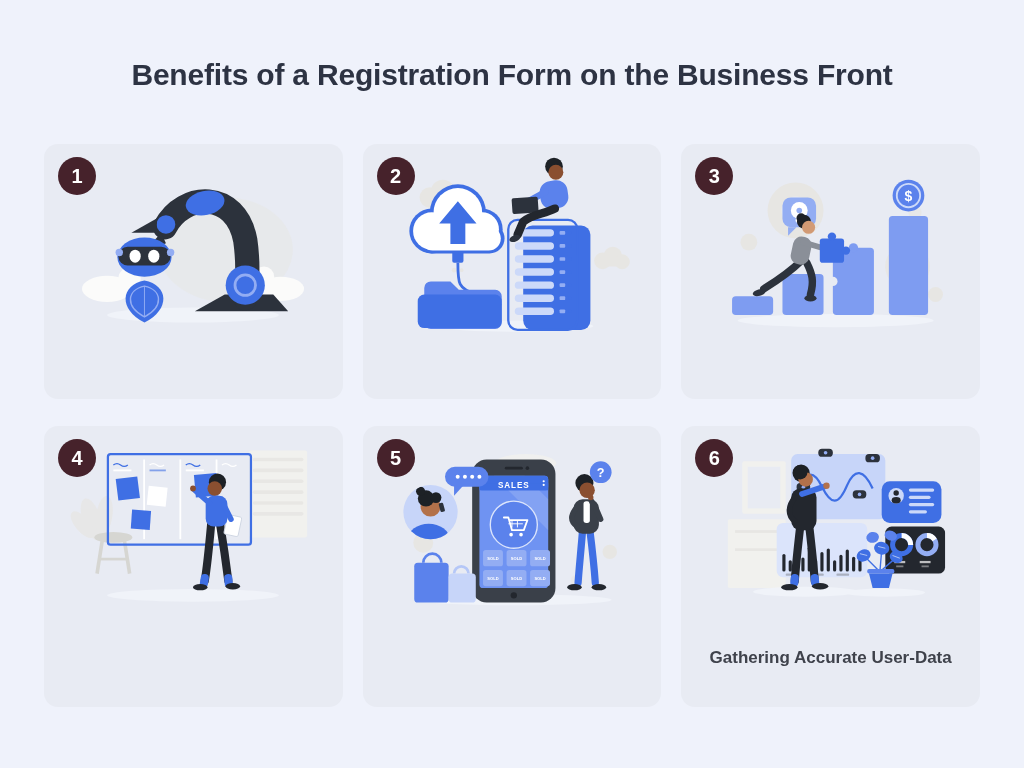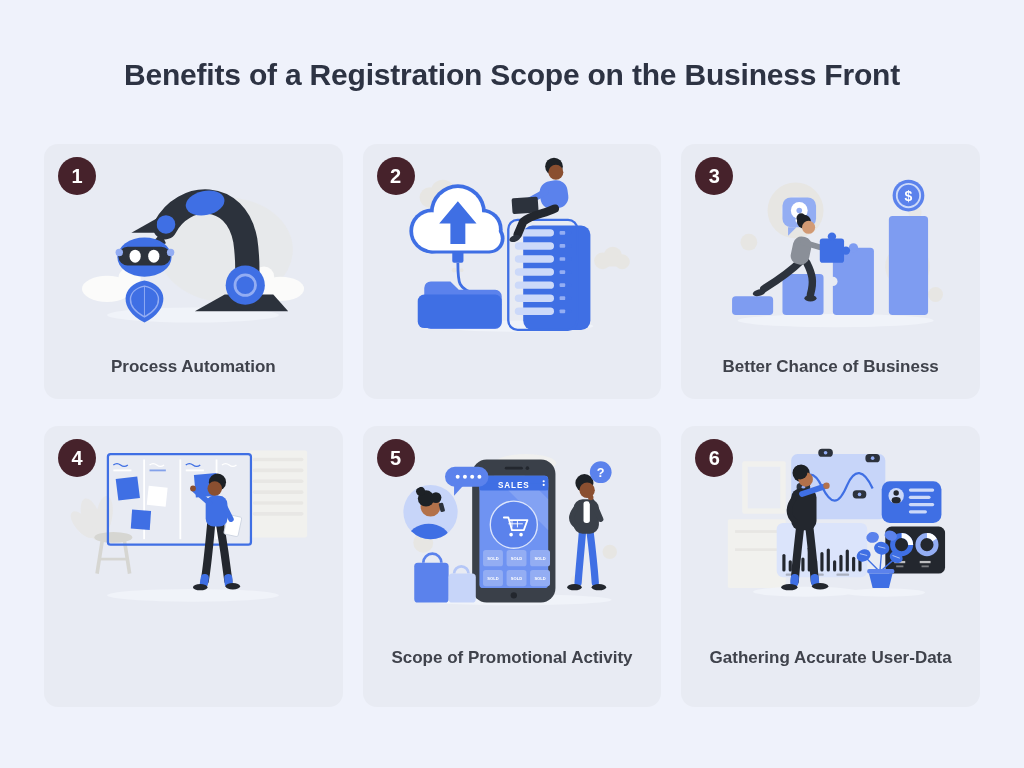--- a/index.html
+++ b/index.html
@@ -71,21 +71,21 @@
   .s-dark{stroke:var(--dark);fill:none} .s-darker{stroke:var(--darker);fill:none}
   .s-phone{stroke:var(--phone);fill:none} .s-suit{stroke:var(--suit);fill:none}
   .s-white{stroke:#fff;fill:none} .s-stool{stroke:var(--stool);fill:none}
   .rnd{stroke-linecap:round;stroke-linejoin:round}
   svg text{font-family:"Liberation Sans", sans-serif;font-weight:bold;fill:#fff;}
 </style>
 </head>
 <body>
 
 <main>
-  <h1 class="page-title">Benefits of a Registration Scope on the Business Front</h1>
+  <h1 class="page-title">Benefits of a Registration Form on the Business Front</h1>
 
   <div class="grid">
 
     <section class="card">
       <div class="badge">1</div>
       <div class="illo">
         <svg viewBox="0 0 300 190">
           <ellipse cx="185" cy="100" rx="72" ry="56" class="f-gray" opacity=".45"></ellipse>
           <g>
             <ellipse cx="58" cy="142" rx="27" ry="14" fill="#fbfbfa"></ellipse>
@@ -112,21 +112,20 @@
             <circle cx="71" cy="103" r="4" class="f-peri"></circle>
             <circle cx="126" cy="103" r="4" class="f-peri"></circle>
           </g>
           <g>
             <path d="M98,133 C124,138 126,164 98,178 C70,164 72,138 98,133 Z" class="f-blue"></path>
             <path d="M98,139 C117,143 119,161 98,172 C77,161 79,143 98,139 Z" class="s-peri" stroke-width="1.5"></path>
             <line x1="98" y1="139" x2="98" y2="172" class="s-peri" stroke-width="1"></line>
           </g>
         </svg>
       </div>
-      <p class="caption">Process Automation</p>
     </section>
 
     <section class="card">
       <div class="badge">2</div>
       <div class="illo">
         <svg viewBox="0 0 300 190">
           <g class="f-gray">
             <circle cx="62" cy="44" r="11"></circle>
               <circle cx="76" cy="38" r="13"></circle>
               <circle cx="89" cy="45" r="10"></circle>
@@ -251,21 +250,20 @@
             <path d="M120,92 L140,98" class="s-suit rnd" stroke-width="6"></path>
             <circle cx="142" cy="99" r="3" class="f-skin3"></circle>
             <g>
               <rect x="138" y="88" width="26" height="26" rx="3" class="f-blue"></rect>
               <circle cx="151" cy="86" r="4.5" class="f-blue"></circle>
               <circle cx="166" cy="101" r="4.5" class="f-blue"></circle>
             </g>
           </g>
         </svg>
       </div>
-      <p class="caption">Better Chance of Business</p>
     </section>
 
     <section class="card row2">
       <div class="badge">4</div>
       <div class="illo">
         <svg viewBox="0 0 300 190">
           <g>
             <rect x="212" y="16" width="64" height="96" rx="2" class="f-lgray"></rect>
             <g class="f-gray" opacity=".9">
               <rect x="216" y="24" width="56" height="4" rx="2"></rect>
@@ -413,21 +411,20 @@
             <text x="248" y="45" text-anchor="middle" font-size="14">?</text>
           </g>
           <g>
             <path d="M52,140 a10,10 0 0 1 20,0" class="s-blue2" stroke-width="3"></path>
             <rect x="42" y="140" width="38" height="44" rx="4" class="f-blue2"></rect>
             <path d="M86,152 a8,8 0 0 1 16,0" stroke="#b5c7f7" stroke-width="3" fill="none"></path>
             <rect x="80" y="152" width="30" height="32" rx="4" fill="var(--panel)"></rect>
           </g>
         </svg>
       </div>
-      <p class="caption">Scope of Promotional Activity</p>
     </section>
 
     <section class="card row2">
       <div class="badge">6</div>
       <div class="illo">
         <svg viewBox="0 0 300 190">
           <g>
             <rect x="36" y="92" width="64" height="76" rx="2" class="f-lgray"></rect>
             <rect x="44" y="104" width="48" height="3" class="f-gray"></rect>
             <rect x="44" y="124" width="48" height="3" class="f-gray"></rect>

